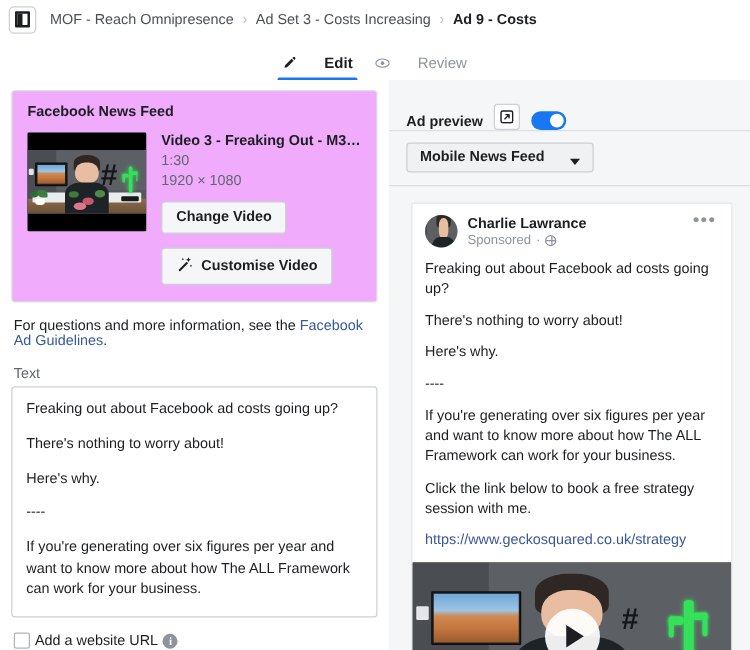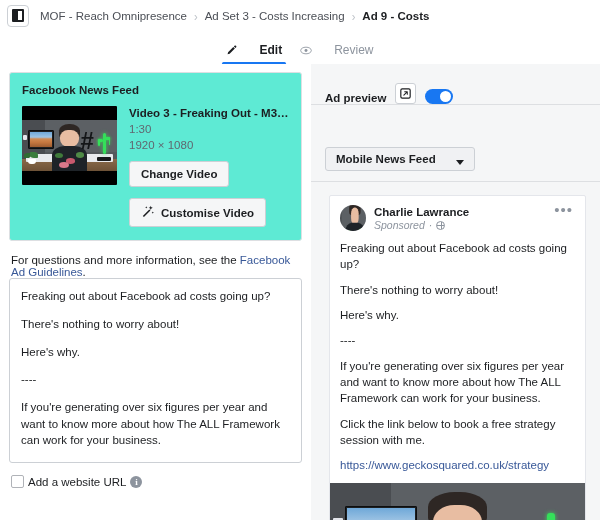--- a/index.html
+++ b/index.html
@@ -99,21 +99,21 @@
     flex: 1;
     background: #f5f6f7;
     overflow: hidden;
     position: relative;
   }
 
   
   .media-card {
     border: 1px solid #dddfe2;
     border-radius: 3px;
-    background: #5eead4;
+    background: #f0abfc;
     padding: 11px 12px 13px 12px;
   }
   .media-card-title {
     font-size: 11.5px; font-weight: bold; color: #1c1e21;
     margin-bottom: 10px;
   }
   .media-row { display: flex; gap: 12px; }
 
   .thumb {
     width: 95px; height: 79px;
@@ -317,21 +317,21 @@
     position:absolute; right:2px; top:2px;
     width:11px; height:11px; border-radius:50%; background:#fff;
   }
 
   .placement-row { padding: 9px 14px 10px 14px; }
   .select-btn {
     display:inline-flex; align-items:flex-end; gap:20px;
     border:1px solid #ccd0d5; border-radius:3px;
     background:#f0f1f3;
     font-size:11.5px; font-weight:bold; color:#1c1e21;
-    padding:5px 10px; cursor:pointer;margin-top:33px;
+    padding:5px 10px; cursor:pointer;
   }
   .caret {
     width:0;height:0;border-left:4px solid transparent;border-right:4px solid transparent;
     border-top:5px solid #1c1e21;
   }
   .hr { height:1px; background:#dddfe2; }
 
   .post-card {
     margin: 13px 14px 0 18px;
     background:#fff;
@@ -341,21 +341,21 @@
   }
   .post-head { display:flex; align-items:flex-start; padding: 9px 10px 0 10px; }
   .avatar {
     width: 26px; height: 26px; border-radius:50%;
     flex:0 0 auto; overflow:hidden; background:#d8dadf; position:relative;
   }
   .avatar .scene { transform: scale(1.9); transform-origin: 42% 30%; }
   .post-who { flex:1; margin-left:8px; min-width:0; padding-top:1px; }
   .post-name { font-size:11.5px; font-weight:bold; color:#1c1e21; }
   .post-sub {
-    font-size:10.5px; color:#8d949e; display:flex; align-items:center; gap:4px; margin-top:1px;font-style:italic;
+    font-size:10.5px; color:#8d949e; display:flex; align-items:center; gap:4px; margin-top:1px;
   }
   .globe {
     width:9px;height:9px;border-radius:50%;border:1px solid #8d949e;position:relative;display:inline-block;
   }
   .globe::after{content:"";position:absolute;left:50%;top:0;bottom:0;width:1px;background:#8d949e;}
   .globe::before{content:"";position:absolute;top:50%;left:0;right:0;height:1px;background:#8d949e;}
   .dots { font-size:15px; color:#8d949e; letter-spacing:1px; line-height:10px; cursor:pointer; padding:0 2px;}
 
   .post-body { padding: 9px 10px 9px 10px; }
   .post-body p {
@@ -485,20 +485,21 @@
               <span>Customise Video</span>
             </div>
           </div>
         </div>
       </div>
 
       <div class="guidelines">
         <span>For questions and more information, see the </span><a>Facebook Ad Guidelines</a><span>.</span>
       </div>
 
+      <div class="field-label">Text</div>
       <div class="textbox">
         <p>Freaking out about Facebook ad costs going up?</p>
         <p>There's nothing to worry about!</p>
         <p>Here's why.</p>
         <p>----</p>
         <p>If you're generating over six figures per year and want to know more about how The ALL Framework can work for your business.</p>
         <p>Click the link below to book a free strategy session with me.</p>
 
       </div>
 

